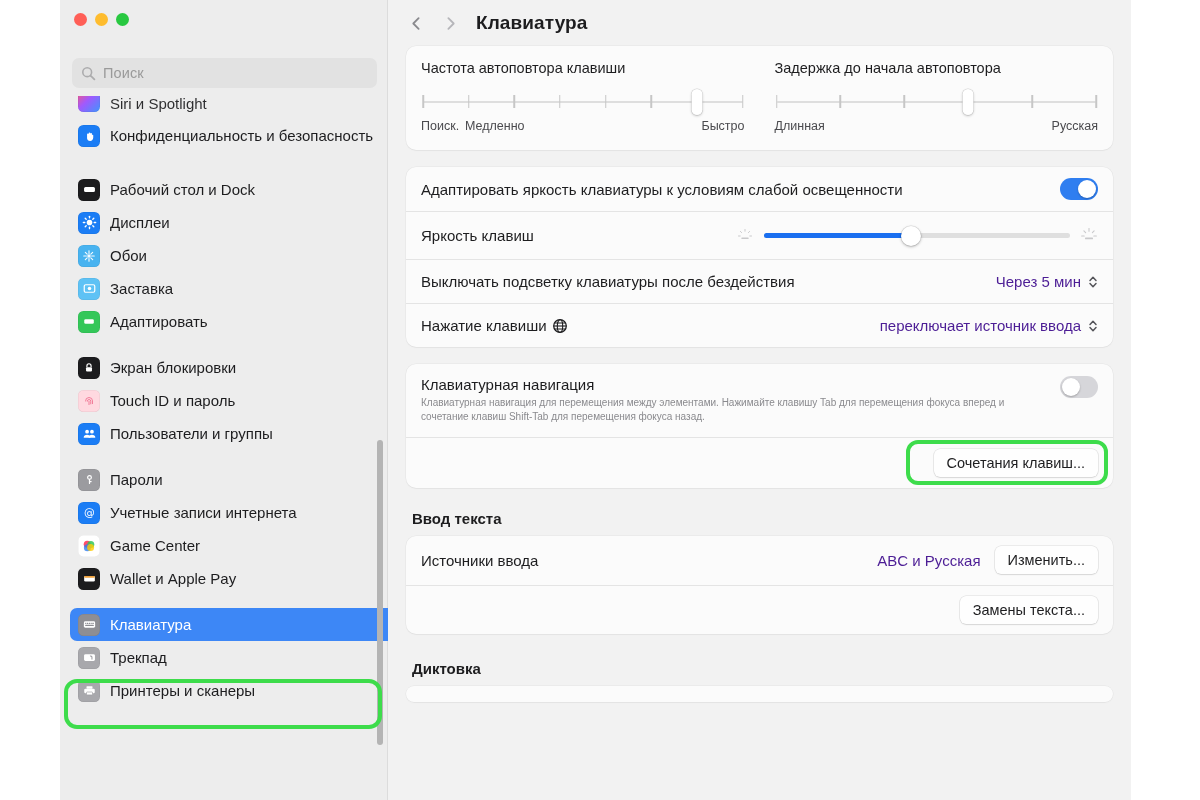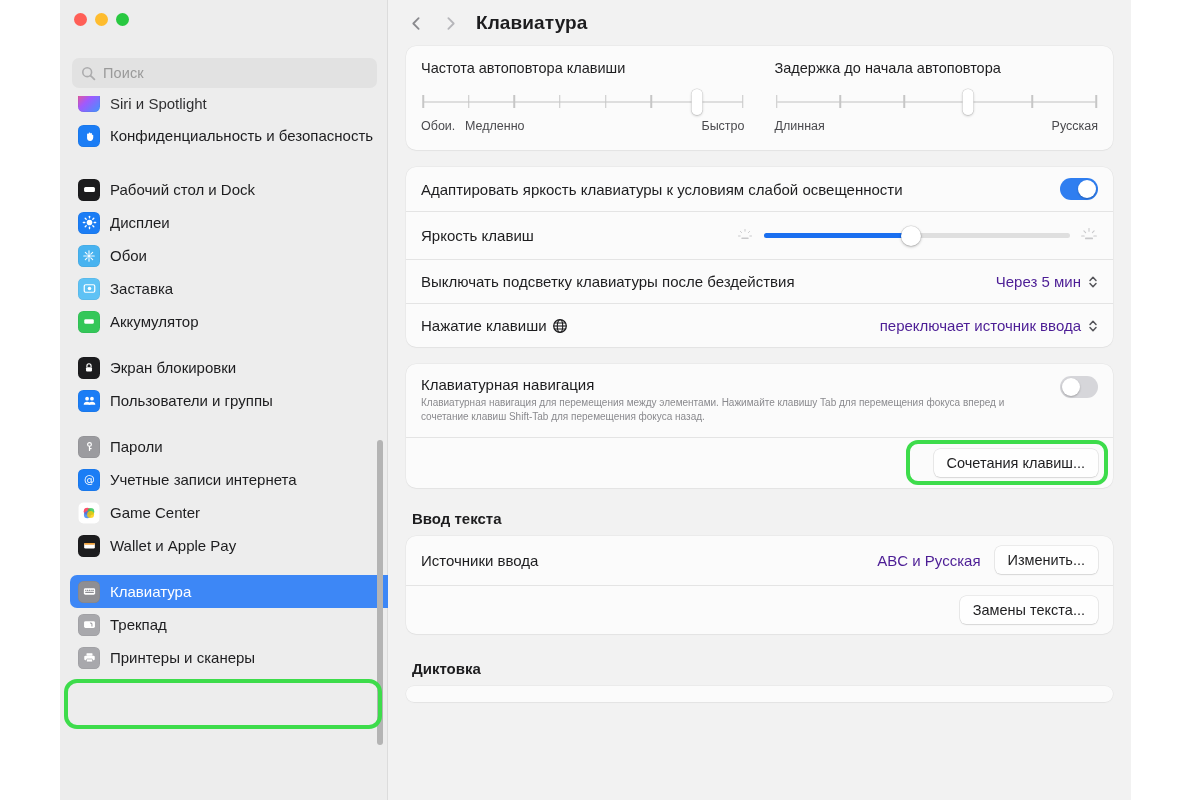--- a/index.html
+++ b/index.html
@@ -362,35 +362,47 @@
           </span>
           <span class="lbl">Заставка</span>
         </div>
 
         <div class="side-item">
           <span class="sico bg-green">
             <svg viewBox="0 0 16 16" width="15" height="15">
                 <rect x="2.4" y="5.6" width="10.2" height="4.8" rx="1.4" fill="#fff"></rect>
               </svg>
           </span>
-          <span class="lbl">Аккумулятор</span>
+          <span class="lbl">Адаптировать</span>
         </div>
 
         <div class="side-gap"></div>
 
         <div class="side-item">
           <span class="sico bg-black">
             <svg viewBox="0 0 16 16" width="14" height="14">
                 <path d="M5.6 7.2V5.6a2.4 2.4 0 0 1 4.8 0v1.6" fill="none" stroke="#fff" stroke-width="1.3"></path>
                 <rect x="4.6" y="7" width="6.8" height="5" rx="1.2" fill="#fff"></rect>
               </svg>
           </span>
           <span class="lbl">Экран блокировки</span>
         </div>
 
+        <div class="side-item">
+          <span class="sico bg-pink">
+            <svg viewBox="0 0 16 16" width="14" height="14">
+                <g fill="none" stroke="#f07a97" stroke-width="1.1" stroke-linecap="round">
+                  <path d="M4 8a4 4 0 0 1 8 0v3"></path>
+                  <path d="M6 8.3a2 2 0 0 1 4 0v3"></path>
+                  <path d="M8 8.5v3.6"></path>
+                </g>
+              </svg>
+          </span>
+          <span class="lbl">Touch ID и пароль</span>
+        </div>
 
         <div class="side-item">
           <span class="sico bg-blue">
             <svg viewBox="0 0 16 16" width="15" height="15">
                 <circle cx="5.4" cy="6" r="2" fill="#fff"></circle>
                 <circle cx="10.6" cy="6" r="2" fill="#fff"></circle>
                 <path d="M1.8 12.4c0-2 1.6-3 3.6-3s3.6 1 3.6 3z" fill="#fff"></path>
                 <path d="M7 12.4c0-2 1.6-3 3.6-3s3.6 1 3.6 3z" fill="#fff"></path>
               </svg>
           </span>
@@ -515,21 +527,21 @@
               <div class="tick" style="left:14.28%"></div>
               <div class="tick" style="left:28.57%"></div>
               <div class="tick" style="left:42.85%"></div>
               <div class="tick" style="left:57.14%"></div>
               <div class="tick" style="left:71.42%"></div>
               <div class="tick" style="left:85.71%"></div>
               <div class="tick" style="left:100%"></div>
               <div class="thumb" style="left:85.71%"></div>
             </div>
             <div class="slider-labels">
-              <span class="sl" style="left:0">Обои.</span>
+              <span class="sl" style="left:0">Поиск.</span>
               <span class="sl" style="left:44px">Медленно</span>
               <span class="sl" style="right:0">Быстро</span>
             </div>
           </div>
 
           <div class="slider-col">
             <div class="cap">Задержка до начала автоповтора</div>
             <div class="tickbar">
               <div class="line"></div>
               <div class="tick" style="left:0%"></div>

